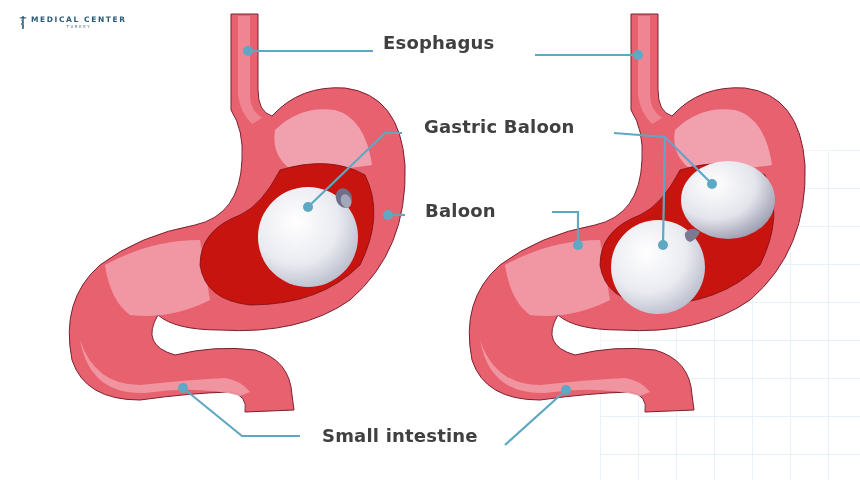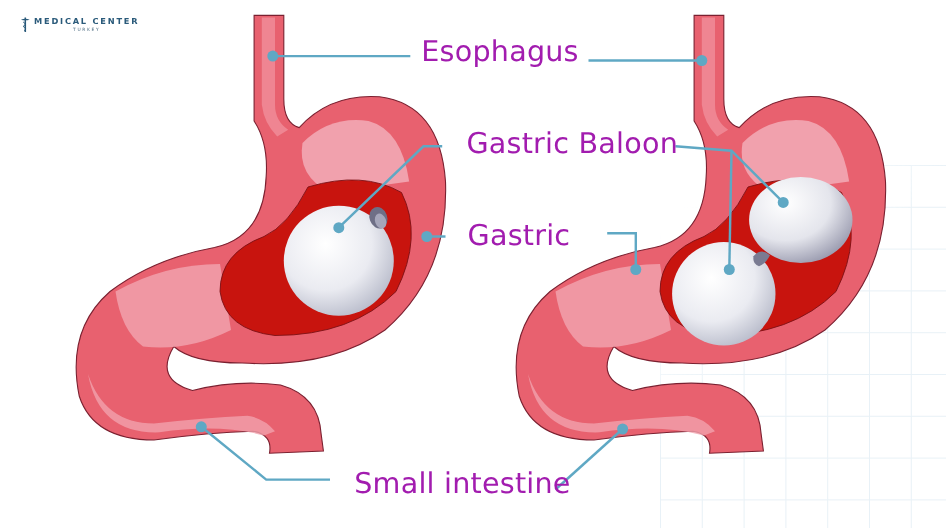--- a/index.html
+++ b/index.html
@@ -2,21 +2,21 @@
 <html><head>
 <meta charset="utf-8">
 <style>
   html,body{margin:0;padding:0;background:#ffffff;}
   body{width:860px;height:480px;position:relative;overflow:hidden;font-family:"Liberation Sans",sans-serif;}
   .grid{position:absolute;left:600px;top:150px;width:260px;height:330px;
     background-image:linear-gradient(#e3eef5 1px,transparent 1px),linear-gradient(90deg,#e3eef5 1px,transparent 1px);
     background-size:38px 38px;opacity:.8;
     -webkit-mask-image:linear-gradient(135deg,transparent 10%,#000 45%);mask-image:linear-gradient(135deg,transparent 10%,#000 45%);}
   svg.main{position:absolute;left:0;top:0;}
-  .label{position:absolute;color:#a21caf;font-family:"DejaVu Sans",sans-serif;font-size:26px;font-weight:400;white-space:nowrap;letter-spacing:0.2px;}
+  .label{position:absolute;color:#404040;font-family:"DejaVu Sans",sans-serif;font-size:18px;font-weight:700;white-space:nowrap;letter-spacing:0.2px;}
   .logo{position:absolute;left:18px;top:15px;display:flex;align-items:flex-end;gap:3px;}
   .logo-text{font-family:"DejaVu Sans",sans-serif;font-size:7.5px;letter-spacing:1.6px;color:#2a5a7a;font-weight:bold;line-height:9px;}
   .logo-sub{font-family:"DejaVu Sans",sans-serif;font-size:4px;letter-spacing:1.5px;color:#4b6b80;text-align:center;line-height:5px;}
 </style>
 </head>
 <body>
 
 <div class="grid"></div>
 
 <div class="logo">
@@ -103,14 +103,14 @@
     <circle cx="663" cy="245" r="5"></circle>
     <circle cx="388" cy="215" r="5"></circle>
     <circle cx="578" cy="245" r="5"></circle>
     <circle cx="183" cy="388" r="5"></circle>
     <circle cx="566" cy="390" r="5"></circle>
   </g>
 </svg>
 
 <div class="label" style="left:383px;top:32px;">Esophagus</div>
 <div class="label" style="left:414px;top:116px;margin-left:10px;">Gastric Baloon</div>
-<div class="label" style="left:425px;top:200px;">Gastric</div>
+<div class="label" style="left:425px;top:200px;">Baloon</div>
 <div class="label" style="left:322px;top:425px;">Small intestine</div>
 
 </body></html>

